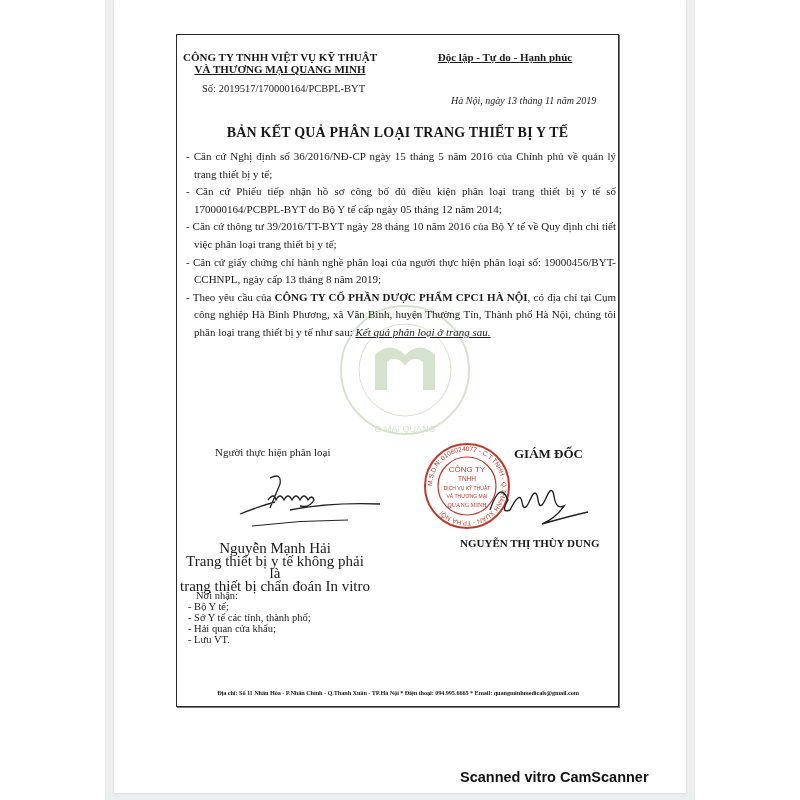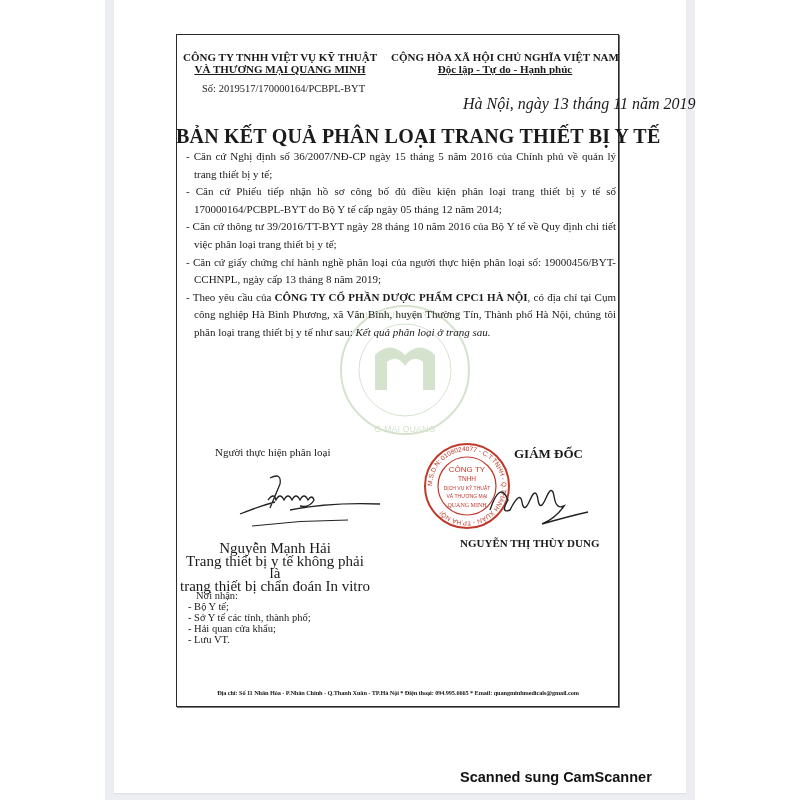--- a/index.html
+++ b/index.html
@@ -24,26 +24,26 @@
     border: 1.5px solid #2a2a2a;
     box-shadow: 1px 1px 0 #777;
     box-sizing: border-box;
   }
   .abs { position: absolute; white-space: nowrap; }
   .hdr-left { left: 180px; top: 51px; width: 200px; text-align: center; font-weight: bold; font-size: 11px; line-height: 12px; }
   .hdr-left .u { text-decoration: underline; }
   .hdr-right { left: 390px; top: 51px; width: 230px; text-align: center; font-weight: bold; font-size: 11px; line-height: 12px; }
   .hdr-right .u { text-decoration: underline; }
   .docno { left: 202px; top: 83px; font-size: 10.5px; text-align: right; }
-  .date { left: 463px; top: 95px; font-style: italic; font-size: 16px; }
-  .title { left: 176px; top: 125px; width: 443px; text-align: center; font-weight: bold; font-size: 20px; letter-spacing: 0.2px; }
+  .date { left: 451px; top: 95px; font-style: italic; font-size: 10px; }
+  .title { left: 176px; top: 125px; width: 443px; text-align: center; font-weight: bold; font-size: 14px; letter-spacing: 0.2px; }
   .body-text { left: 186px; top: 148px; width: 430px; font-size: 11px; line-height: 17.6px; }
   .body-text p { margin: 0; padding-left: 8px; text-indent: -8px; text-align: justify; white-space: normal; }
   .body-text b { font-weight: bold; }
-  .body-text i { font-style: italic; }
+  .body-text i { font-style: italic; text-decoration: underline; }
   .signer-label { left: 215px; top: 446px; font-size: 11px; }
   .director-label { left: 514px; top: 446px; font-weight: bold; font-size: 13px; }
   .signer-name { left: 180px; top: 542px; width: 190px; text-align: center; font-size: 15px; line-height: 12.5px; white-space: normal; }
   .director-name { left: 460px; top: 537px; font-weight: bold; font-size: 11px; }
   .recipients { left: 188px; top: 590px; font-size: 10.5px; line-height: 11px; }
   .recipients div { white-space: nowrap; }
   .footer { left: 178px; top: 689px; width: 440px; text-align: center; font-weight: bold; font-size: 6.3px; letter-spacing: -0.1px; }
   .camscanner { left: 460px; top: 769px; font-family: "Liberation Sans", "DejaVu Sans", sans-serif; font-weight: bold; font-size: 14.5px; color: #111; }
   .watermark { position: absolute; left: 335px; top: 300px; width: 140px; height: 140px; opacity: 0.28; }
   .seal { position: absolute; left: 422px; top: 440px; width: 90px; height: 92px; }
@@ -63,30 +63,29 @@
   <path d="M40 90 L40 55 Q55 40 70 55 Q85 40 100 55 L100 90 L88 90 L88 62 Q78 54 70 66 Q62 54 52 62 L52 90 Z" fill="#6a9a52"></path>
   <text x="70" y="18" font-size="9" text-anchor="middle" fill="#6a9a52" font-family="Liberation Sans, sans-serif">TNHH DỊCH VỤ KỸ THUẬT</text>
   <text x="70" y="132" font-size="9" text-anchor="middle" fill="#6a9a52" font-family="Liberation Sans, sans-serif">G MAI QUANG</text>
 </svg>
 
 <div class="abs hdr-left">
   <div>CÔNG TY TNHH VIỆT VỤ KỸ THUẬT</div>
   <div class="u">VÀ THƯƠNG MẠI QUANG MINH</div>
 </div>
 <div class="abs hdr-right">
-  <div>CỘNG HÒA XÃ HỘI CHỦ NGHĨA VIỆT NAM</div>
   <div class="u">Độc lập - Tự do - Hạnh phúc</div>
 </div>
 <div class="abs docno">Số: 2019517/170000164/PCBPL-BYT</div>
 <div class="abs date">Hà Nội, ngày 13 tháng 11 năm 2019</div>
 
 <div class="abs title">BẢN KẾT QUẢ PHÂN LOẠI TRANG THIẾT BỊ Y TẾ</div>
 
 <div class="abs body-text">
-  <p>- Căn cứ Nghị định số 36/2007/NĐ-CP ngày 15 tháng 5 năm 2016 của Chính phủ về quản lý trang thiết bị y tế;</p>
+  <p>- Căn cứ Nghị định số 36/2016/NĐ-CP ngày 15 tháng 5 năm 2016 của Chính phủ về quản lý trang thiết bị y tế;</p>
   <p>- Căn cứ Phiếu tiếp nhận hồ sơ công bố đủ điều kiện phân loại trang thiết bị y tế số 170000164/PCBPL-BYT do Bộ Y tế cấp ngày 05 tháng 12 năm 2014;</p>
   <p>- Căn cứ thông tư 39/2016/TT-BYT ngày 28 tháng 10 năm 2016 của Bộ Y tế về Quy định chi tiết việc phân loại trang thiết bị y tế;</p>
   <p>- Căn cứ giấy chứng chỉ hành nghề phân loại của người thực hiện phân loại số: 19000456/BYT-CCHNPL, ngày cấp 13 tháng 8 năm 2019;</p>
   <p><span>- Theo yêu cầu của </span><b>CÔNG TY CỔ PHẦN DƯỢC PHẨM CPC1 HÀ NỘI</b><span>, có địa chỉ tại Cụm công nghiệp Hà Bình Phương, xã Văn Bình, huyện Thường Tín, Thành phố Hà Nội, chúng tôi phân loại trang thiết bị y tế như sau: </span><i>Kết quả phân loại ở trang sau.</i></p>
 </div>
 
 <div class="abs signer-label">Người thực hiện phân loại</div>
 <div class="abs director-label">GIÁM ĐỐC</div>
 
 <svg class="sig1" viewBox="0 0 150 60">
@@ -122,13 +121,13 @@
 <div class="abs recipients">
   <div style="padding-left:8px">Nơi nhận:</div>
   <div>-  Bộ Y tế;</div>
   <div>-  Sở Y tế các tỉnh, thành phố;</div>
   <div>-  Hải quan cửa khẩu;</div>
   <div>-  Lưu VT.</div>
 </div>
 
 <div class="abs footer">Địa chỉ: Số 11 Nhân Hòa - P.Nhân Chính - Q.Thanh Xuân - TP.Hà Nội * Điện thoại: 094.995.6665 * Email: quangminhmedicals@gmail.com</div>
 
-<div class="abs camscanner">Scanned sung CamScanner</div>
+<div class="abs camscanner">Scanned vitro CamScanner</div>
 
 </body></html>

